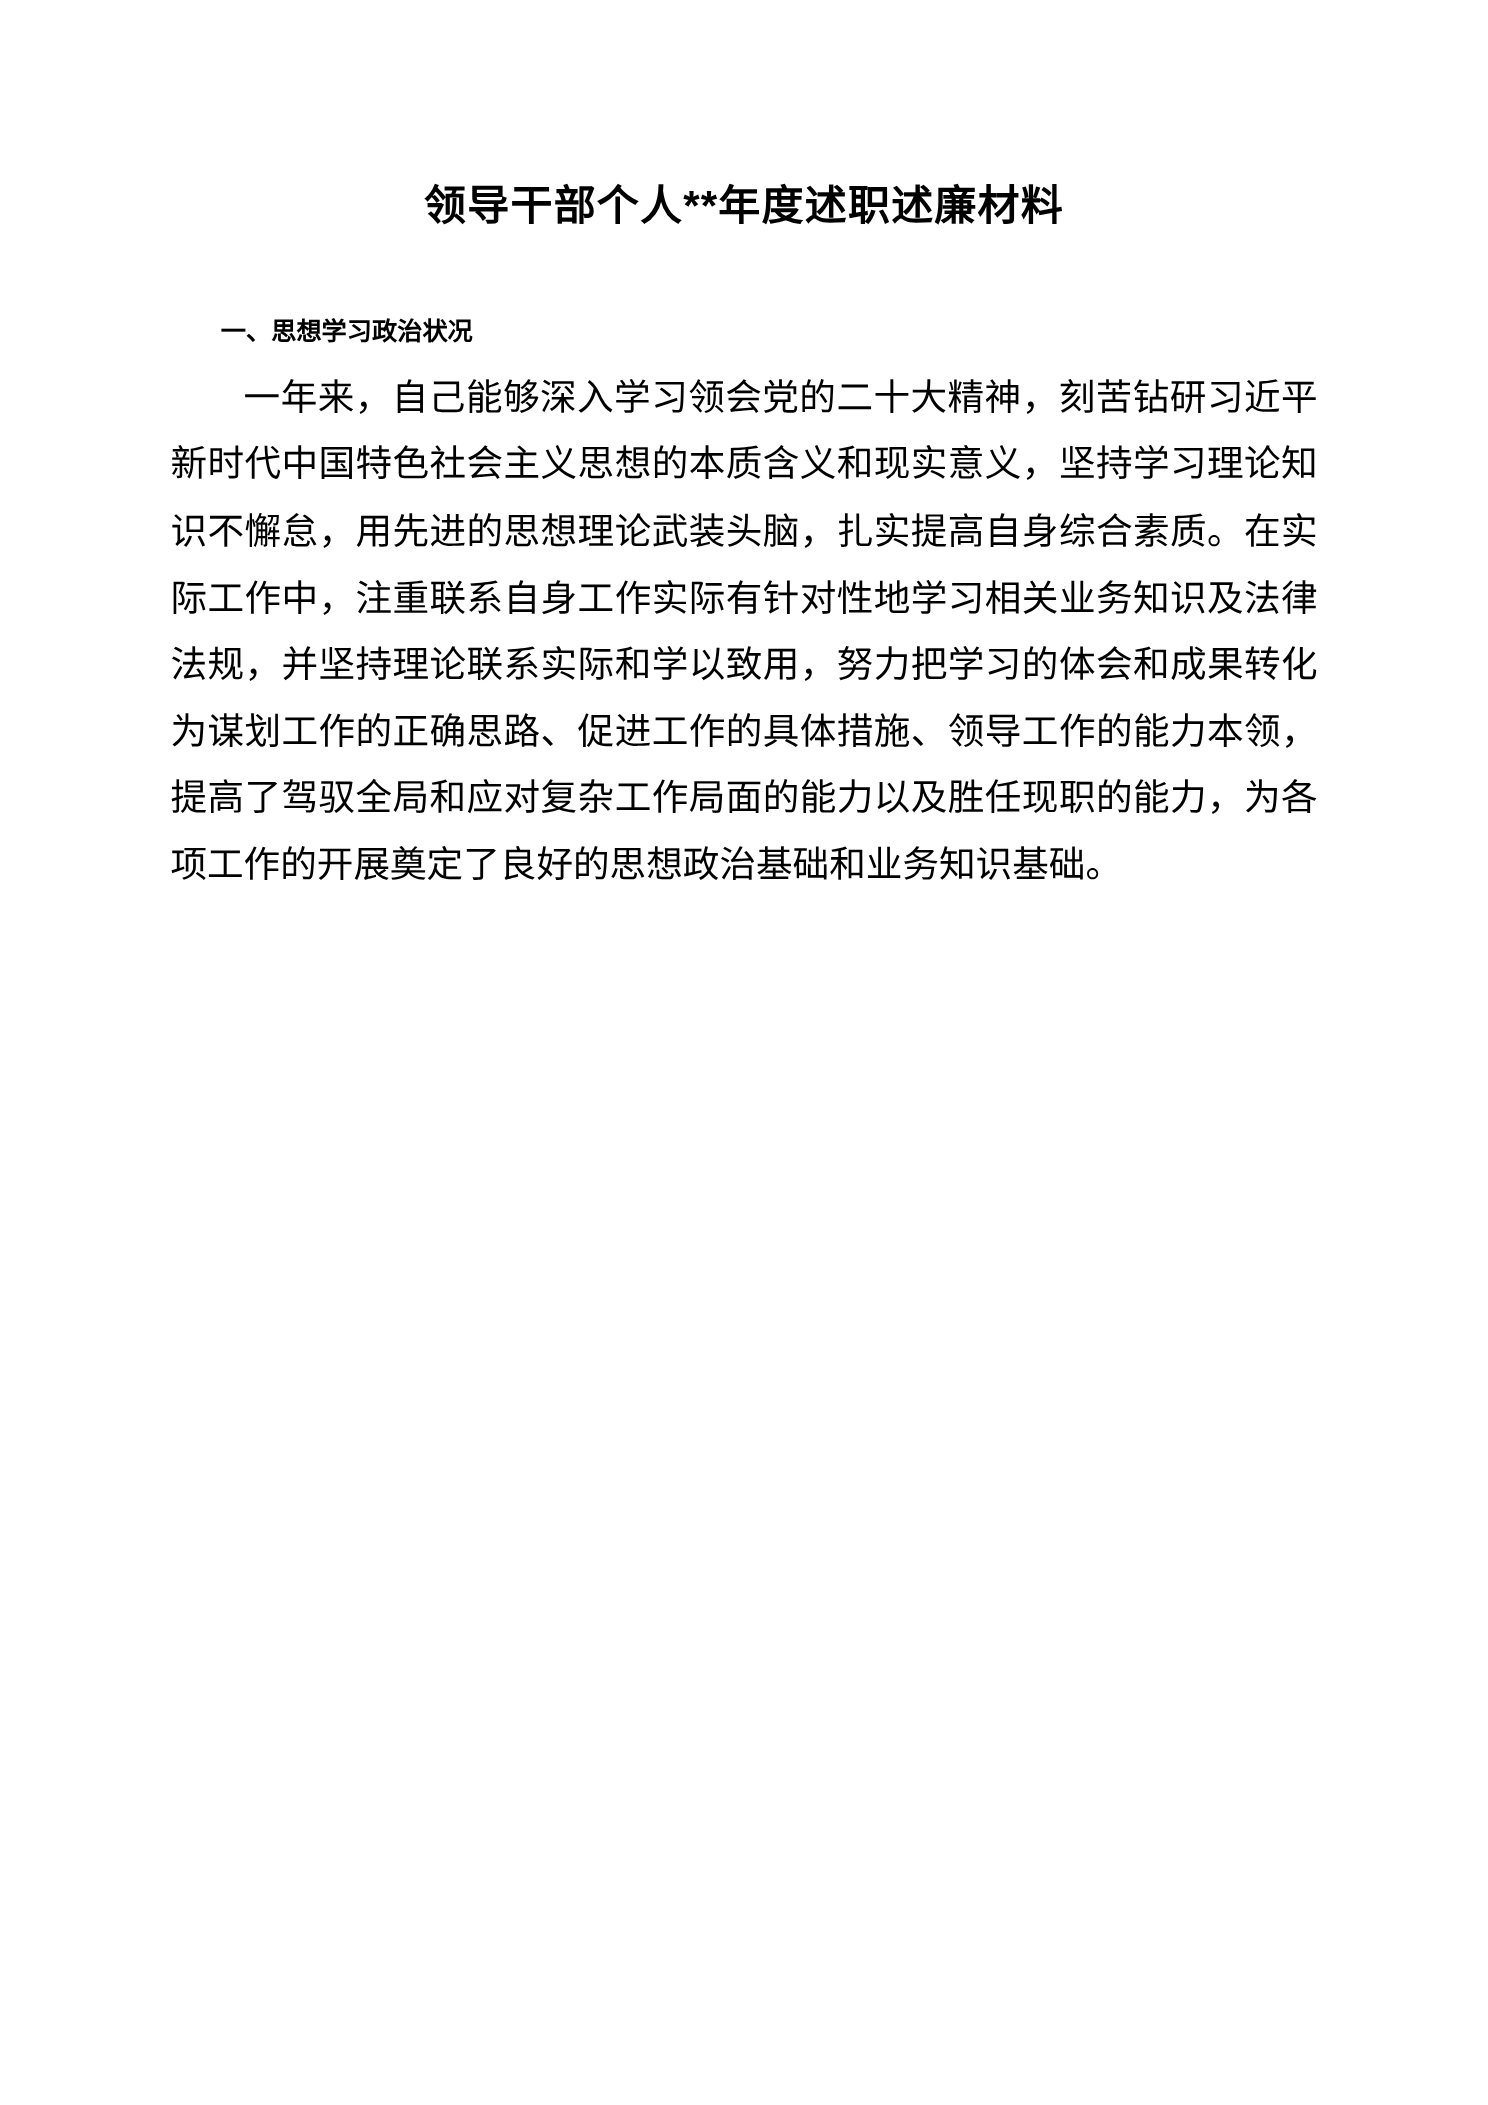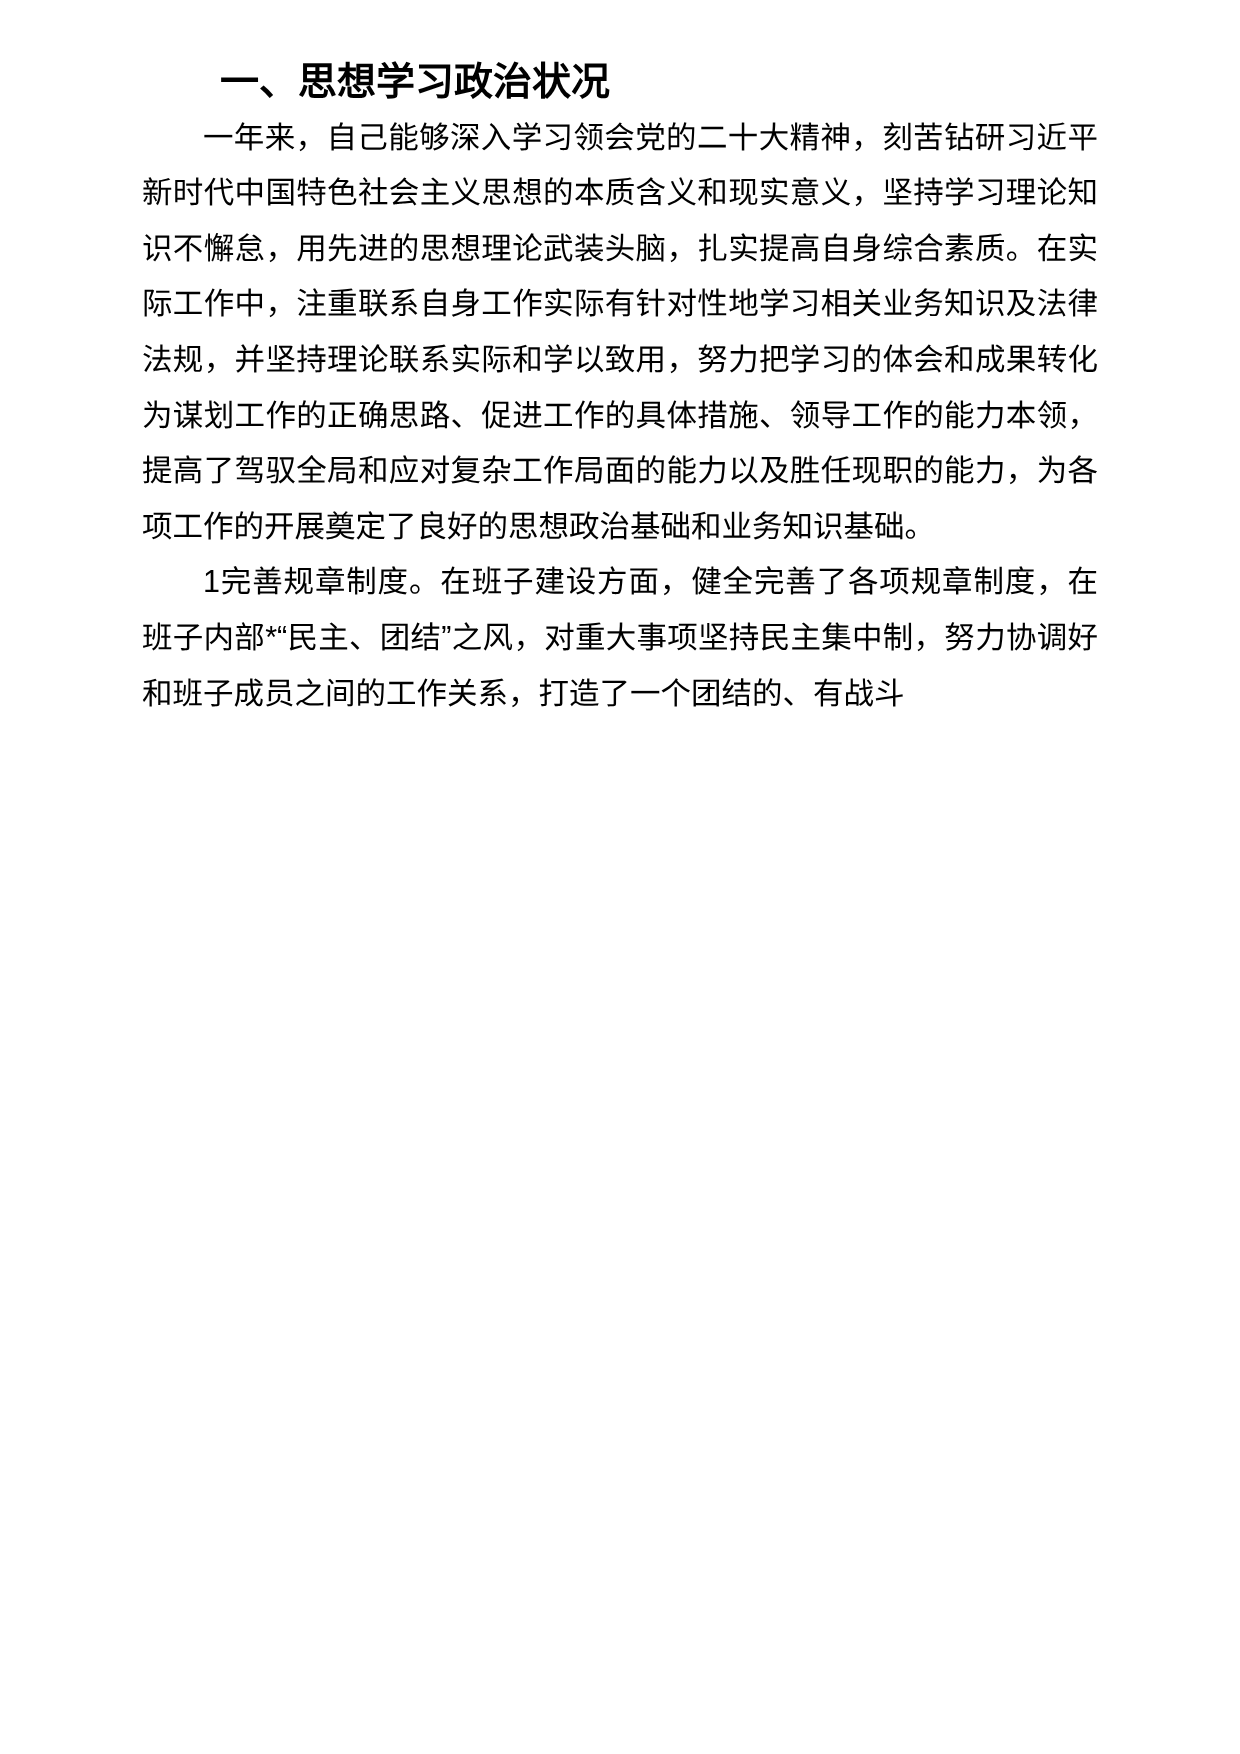--- a/index.html
+++ b/index.html
@@ -49,43 +49,43 @@
     line-height: 55.6px;
     text-indent: 2em;
     text-align: justify;
     text-justify: inter-ideograph;
     letter-spacing: 0px;
     color: #000000;
     font-weight: 400;
   }
   h2.section-heading {
     margin: 0;
-    font-size: 39px;
+    font-size: 21px;
     line-height: 55.6px;
     font-weight: bold;
     text-indent: 2em;
     text-align: left;
     color: #000000;
   }
   p.para.last-para {
     text-align: justify;
   }
 </style>
 </head>
 <body>
 
 <div class="page">
   <div class="content">
 
+    <h1 class="doc-title">领导干部个人**年度述职述廉材料</h1>
 
     <div class="body-block">
 
 
       <h2 class="section-heading">一、思想学习政治状况</h2>
 
       <p class="para">一年来，自己能够深入学习领会党的二十大精神，刻苦钻研习近平新时代中国特色社会主义思想的本质含义和现实意义，坚持学习理论知识不懈怠，用先进的思想理论武装头脑，扎实提高自身综合素质。在实际工作中，注重联系自身工作实际有针对性地学习相关业务知识及法律法规，并坚持理论联系实际和学以致用，努力把学习的体会和成果转化为谋划工作的正确思路、促进工作的具体措施、领导工作的能力本领，提高了驾驭全局和应对复杂工作局面的能力以及胜任现职的能力，为各项工作的开展奠定了良好的思想政治基础和业务知识基础。</p>
 
 
-      <p class="para last-para">1完善规章制度。在班子建设方面，健全完善了各项规章制度，在班子内部*“民主、团结”之风，对重大事项坚持民主集中制，努力协调好和班子成员之间的工作关系，打造了一个团结的、有战斗</p>
 
     </div>
   </div>
 </div>
 
 </body></html>

